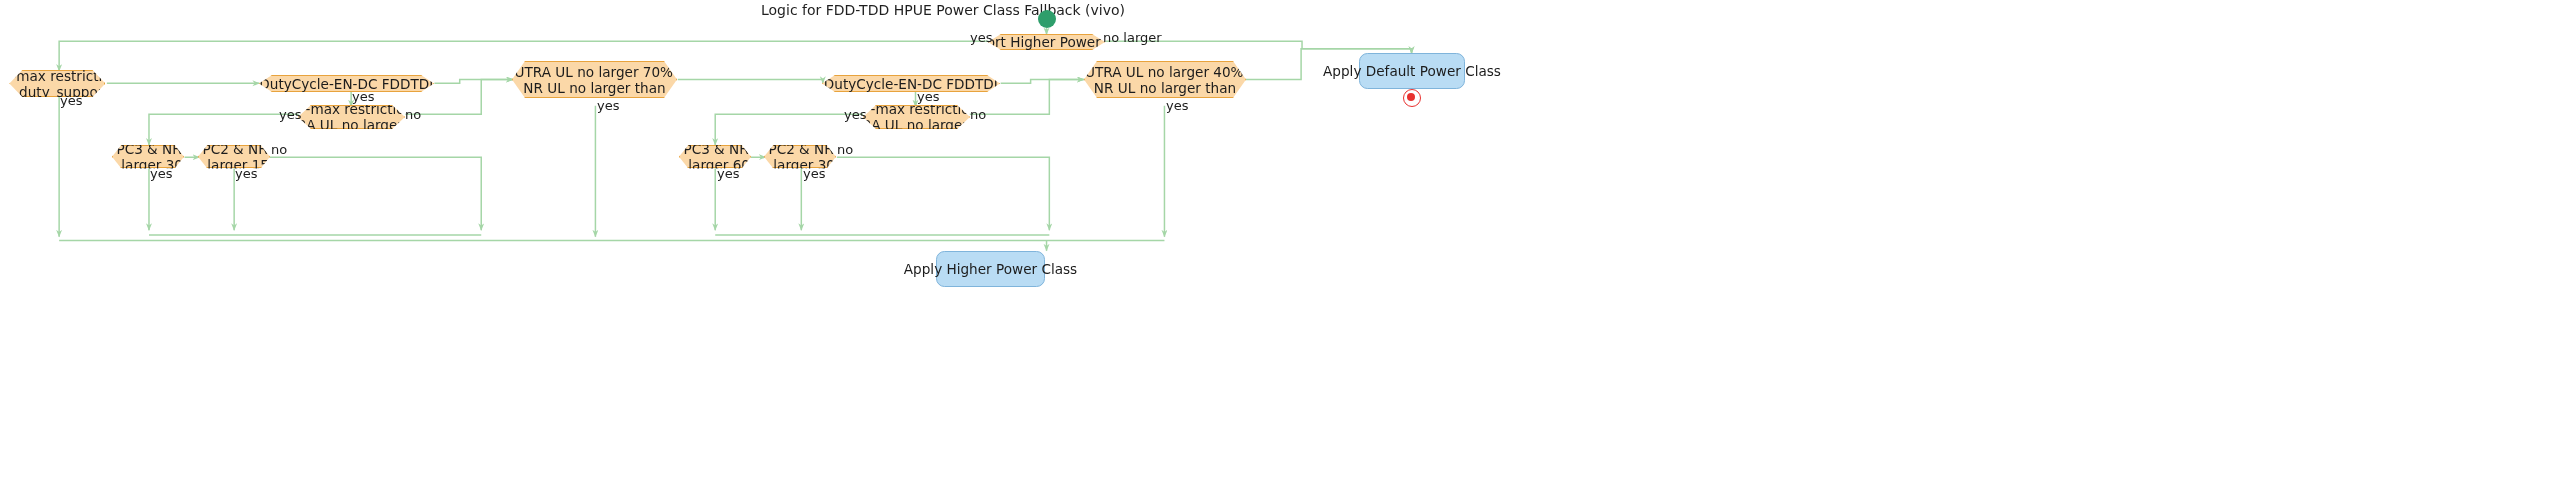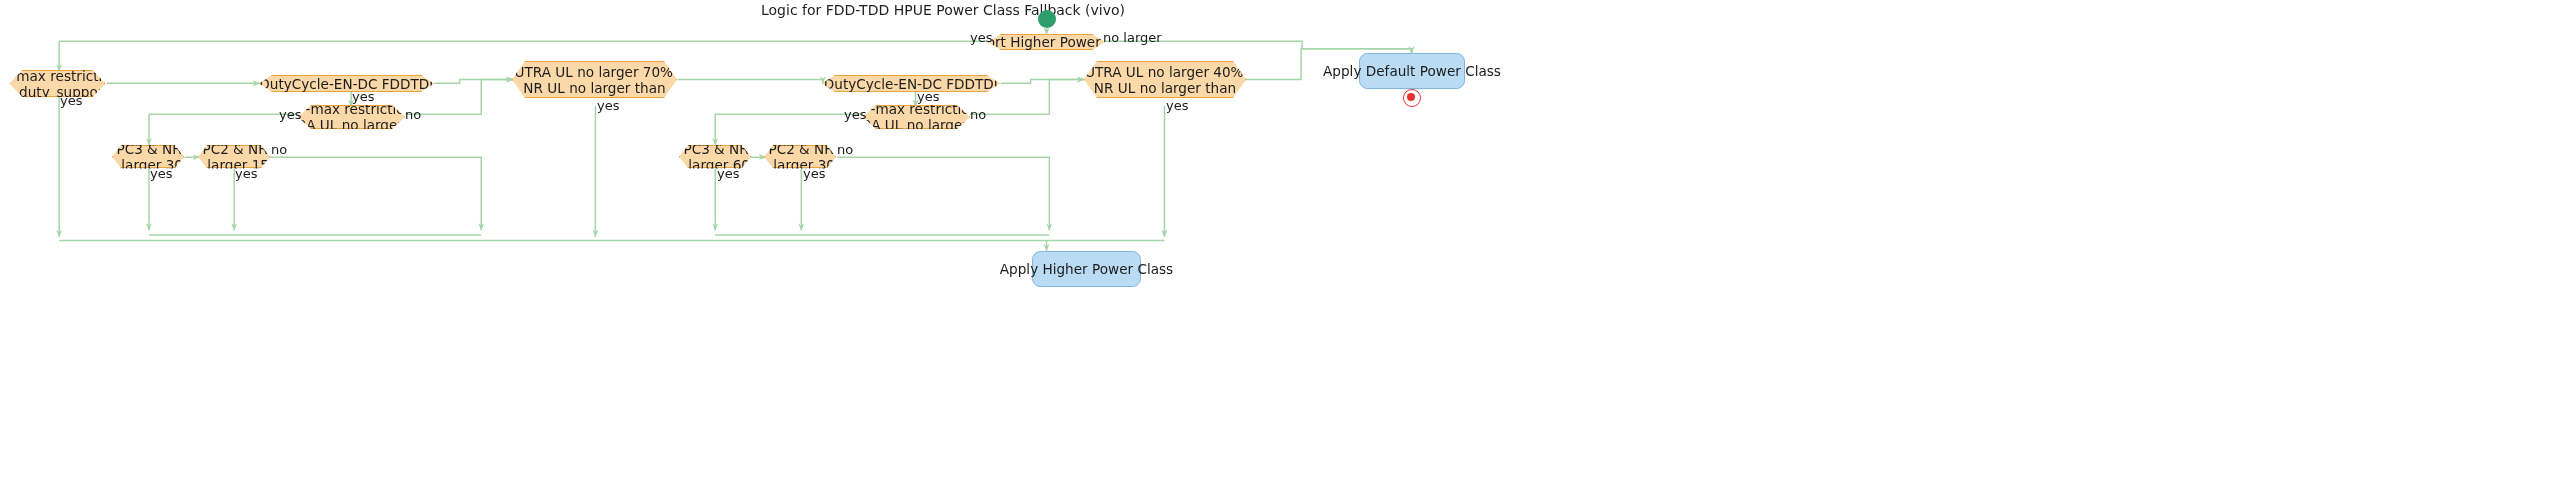--- a/index.html
+++ b/index.html
@@ -150,21 +150,21 @@
   <div class="dec narrow" style="left:764px;top:145px;width:72px;height:23.4px;">NR PC2 &amp; NR UL
 no larger 30%</div>
 
   <div class="dec" style="left:1084px;top:61px;width:162px;height:37px;">No P-max restriction &amp;
 E-UTRA UL no larger 40% &amp;
 NR UL no larger than
 maxUplinkDutyCycle-EN-DC FDDTDD_2</div>
 
   <div class="act" style="left:1359px;top:53px;width:106px;height:20.6px;">Apply Default Power Class</div>
 
-  <div class="act" style="left:1032px;top:251px;width:109px;height:21px;">Apply Higher Power Class</div>
+  <div class="act" style="left:936px;top:251px;width:109px;height:21px;">Apply Higher Power Class</div>
 
   <div class="lbl" style="left:970px;top:31px;">yes</div>
   <div class="lbl" style="left:1103px;top:31px;">no larger</div>
 
   <div class="lbl" style="left:60px;top:94px;">yes</div>
 
   <div class="lbl" style="left:352px;top:90px;">yes</div>
 
   <div class="lbl" style="left:279px;top:108px;">yes</div>
   <div class="lbl" style="left:405px;top:108px;">no</div>

